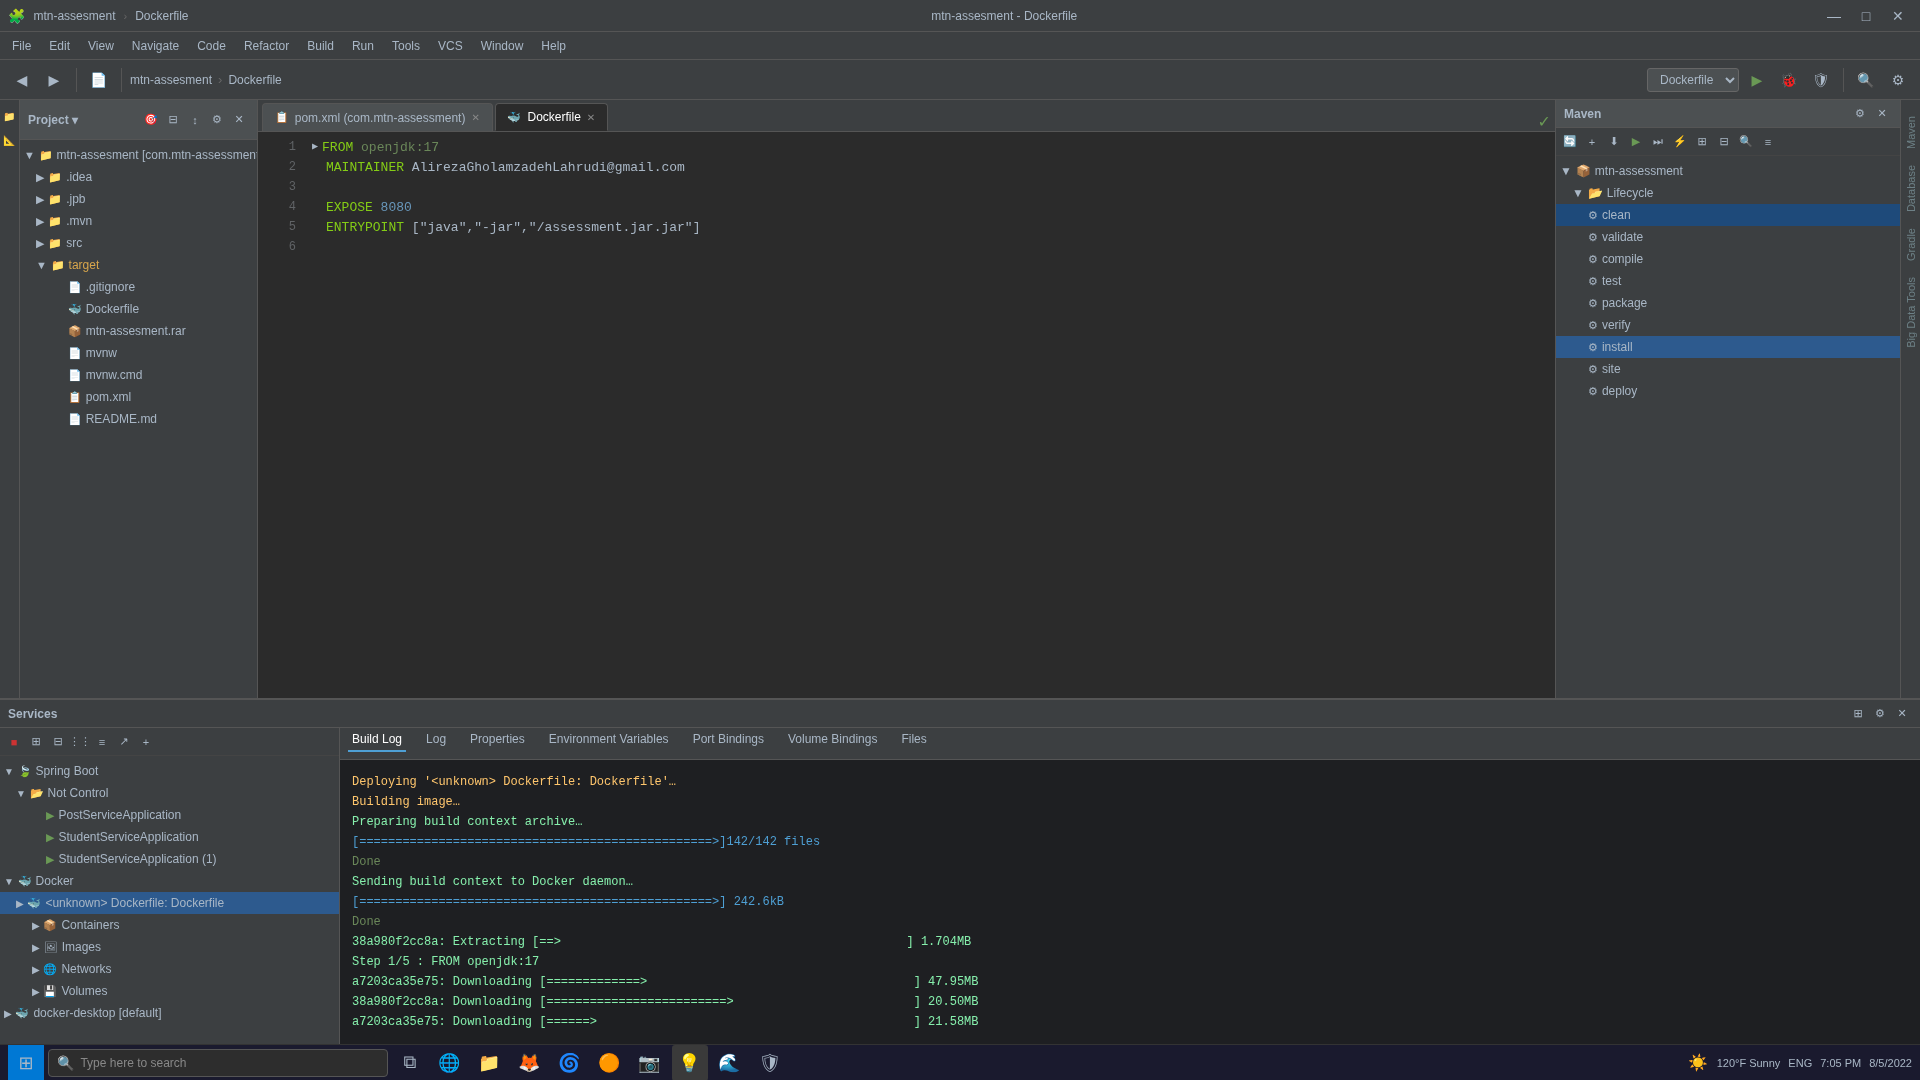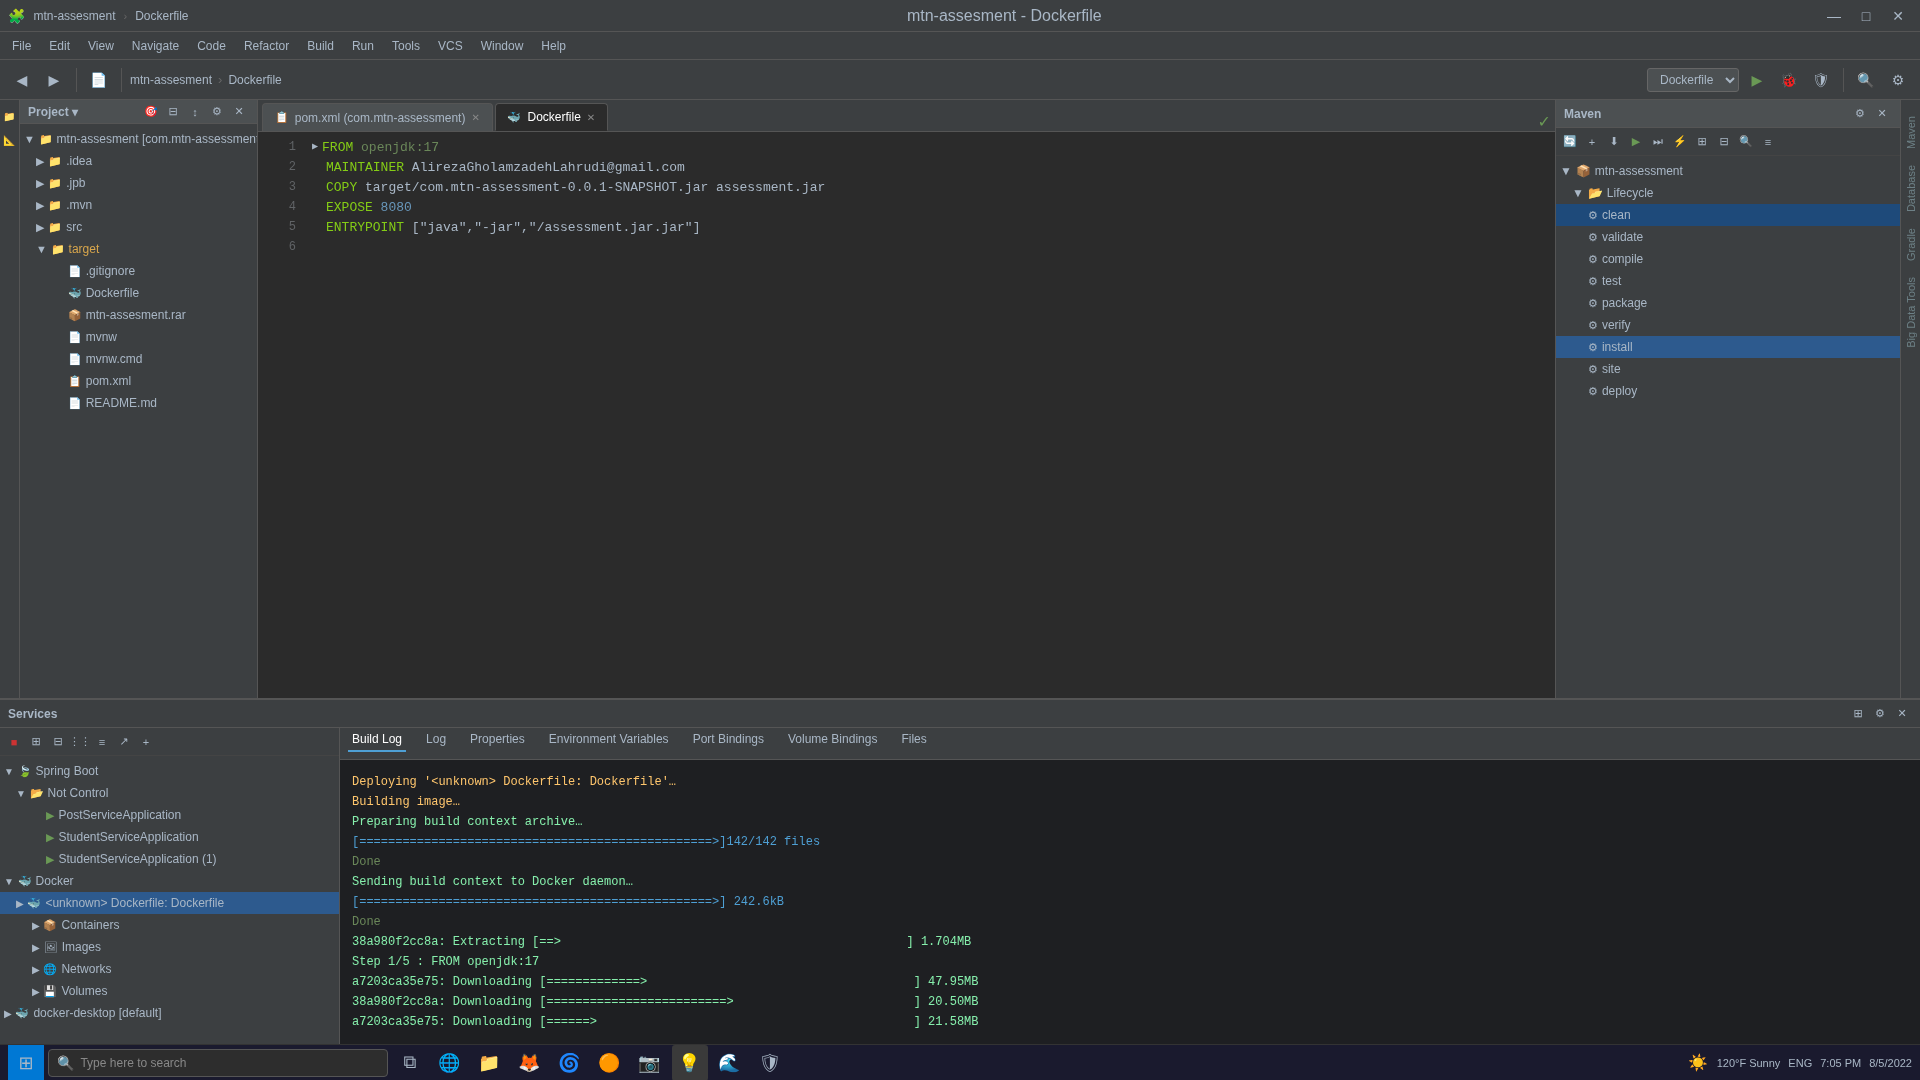--- a/index.html
+++ b/index.html
@@ -22,21 +22,21 @@
       justify-content: space-between;
       padding: 0 8px;
       border-bottom: 1px solid #555;
     }
     .title-bar-left {
       display: flex;
       align-items: center;
       gap: 8px;
     }
     .title-bar-center {
-      font-size: 16px;
+      font-size: 12px;
       color: #a9b7c6;
     }
     .title-bar-controls {
       display: flex;
       gap: 4px;
     }
 
     
     .menu-bar {
       height: 28px;
@@ -104,21 +104,21 @@
 
     
     .project-panel {
       width: 238px;
       background: #3c3f41;
       border-right: 1px solid #555;
       display: flex;
       flex-direction: column;
     }
     .panel-header {
-      height: 24px;
+      height: 40px;
       background: #4c5052;
       display: flex;
       align-items: center;
       padding: 0 8px;
       font-size: 12px;
       font-weight: bold;
       color: #a9b7c6;
       gap: 4px;
       border-bottom: 1px solid #555;
     }
@@ -661,21 +661,20 @@
           <span><span class="code-kw">FROM </span><span class="code-str">openjdk:17</span></span>
         </div>
         <div class="code-line">
           <span class="line-num">2</span>
           <span style="width:14px; display:inline-block;"></span>
           <span><span class="code-kw">MAINTAINER </span><span class="code-text">AlirezaGholamzadehLahrudi@gmail.com</span></span>
         </div>
         <div class="code-line">
           <span class="line-num">3</span>
           <span style="width:14px; display:inline-block;"></span>
-          <span><span class="code-kw">COPY </span><span class="code-text">target/com.mtn-assessment-0.0.1-SNAPSHOT.jar assessment.jar</span></span>
         </div>
         <div class="code-line">
           <span class="line-num">4</span>
           <span style="width:14px; display:inline-block;"></span>
           <span><span class="code-kw">EXPOSE </span><span class="code-num">8080</span></span>
         </div>
         <div class="code-line">
           <span class="line-num">5</span>
           <span style="width:14px; display:inline-block;"></span>
           <span><span class="code-kw">ENTRYPOINT </span><span class="code-text">["java","-jar","/assessment.jar.jar"]</span></span>

